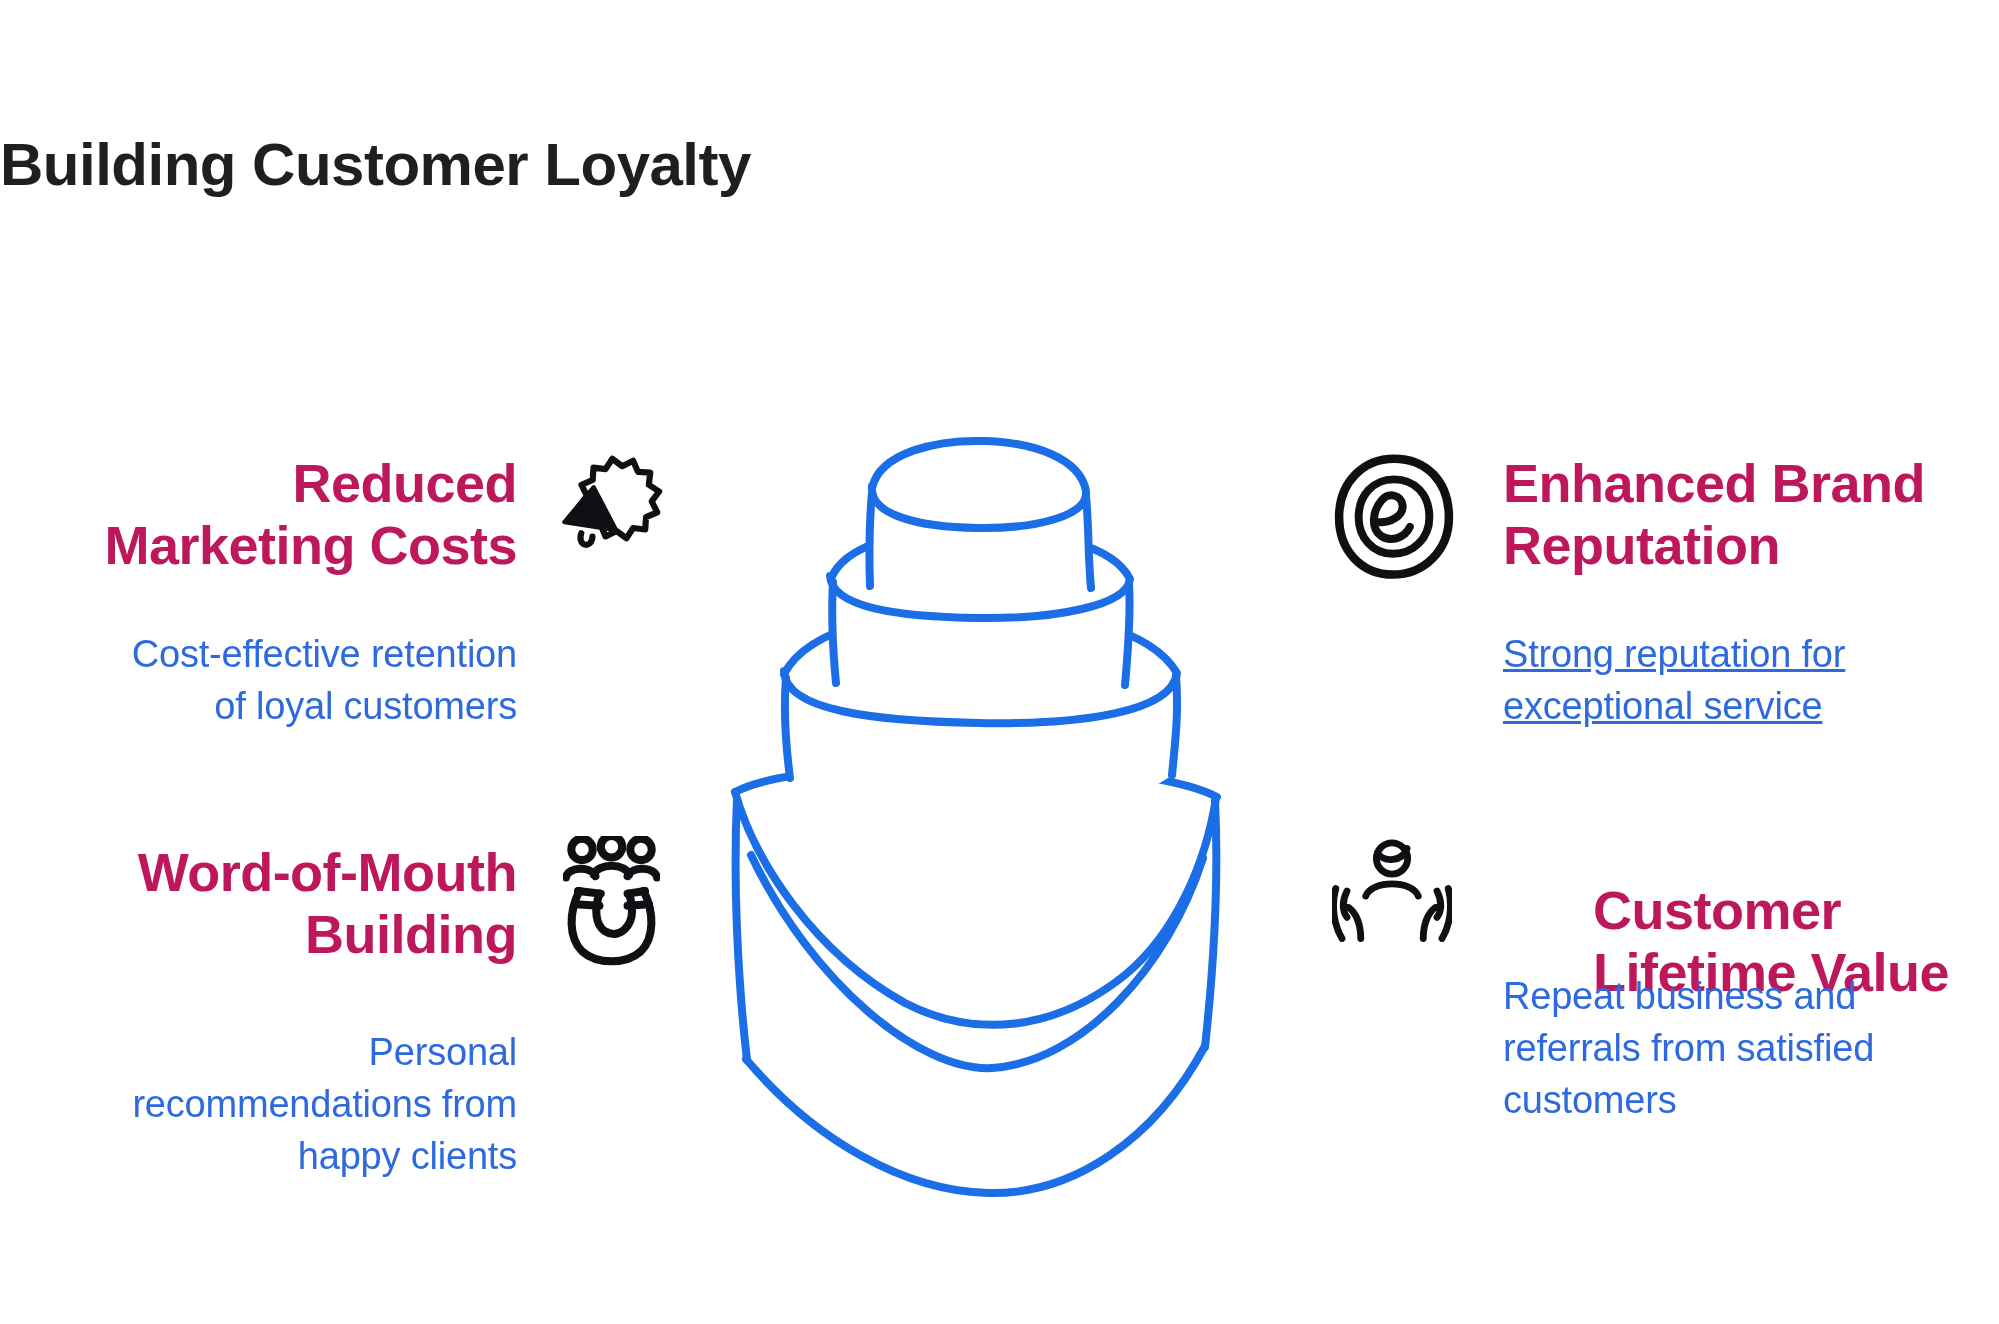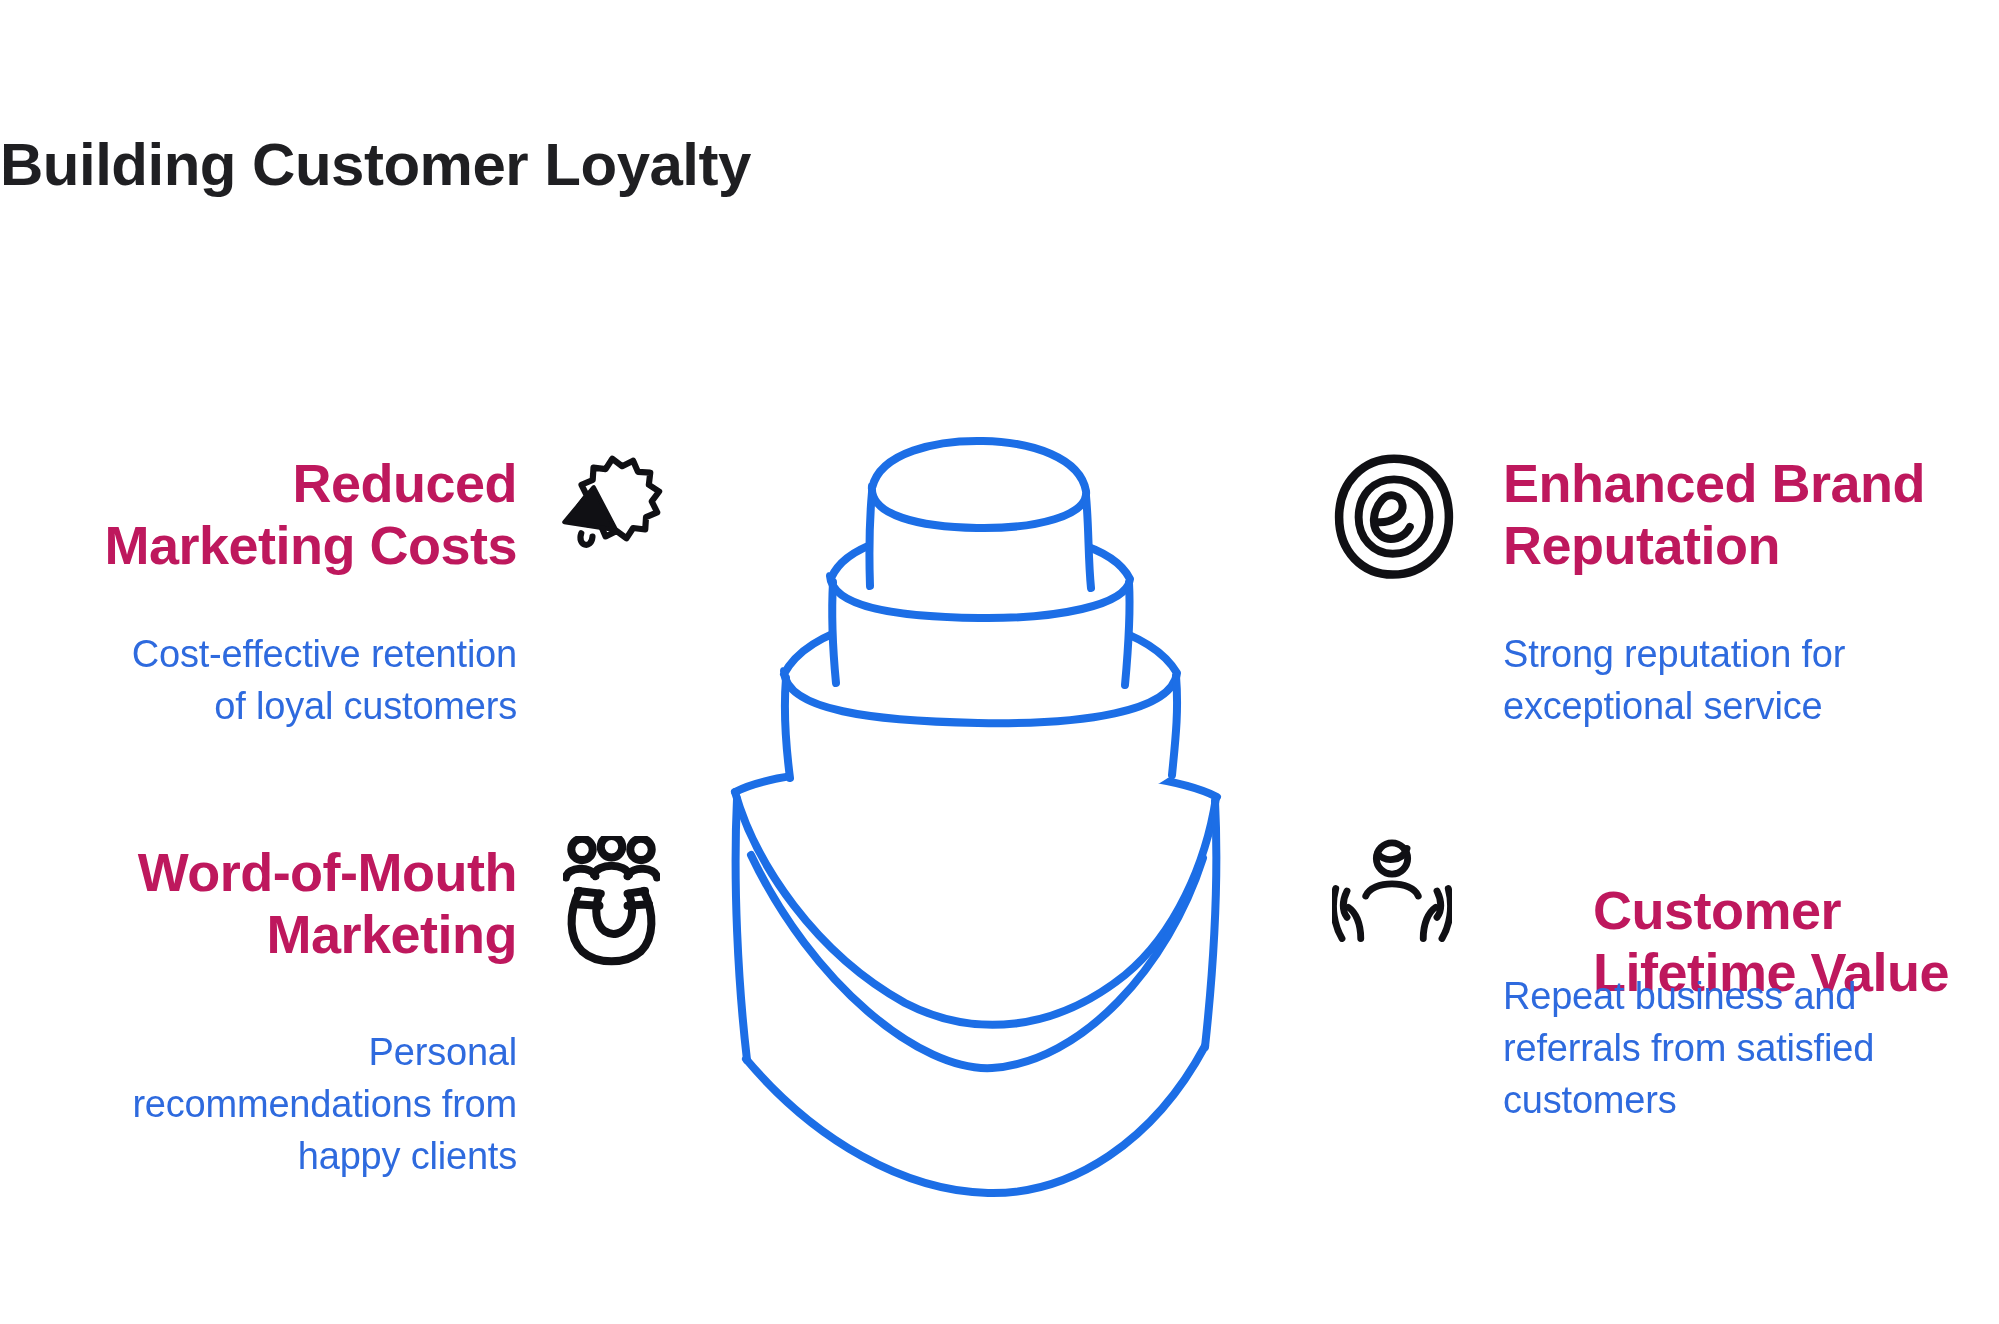--- a/index.html
+++ b/index.html
@@ -97,21 +97,21 @@
   <div>
     <div class="abs icon black-icon" style="left:1333px;top:452px;width:122px;height:128px;">
       <svg viewBox="0 0 100 104" stroke="currentColor" fill="none" stroke-width="7" stroke-linecap="round" stroke-linejoin="round">
         <path d="M 50 5 C 76 5, 95 23, 95 53 C 95 81, 74 100, 49 100 C 24 100, 5 81, 5 53 C 5 24, 25 5, 50 5 Z"></path>
         <path stroke-width="6.5" d="M 50 22 C 67 22, 79 34, 79 53 C 79 70, 66 83, 49 83 C 33 83, 21 70, 21 53 C 21 35, 33 22, 50 22 Z"></path>
         <path stroke-width="6.5" d="M 36 57 C 47 58, 58 52, 57 43 C 56 35, 46 32, 40 39 C 32 48, 31 62, 39 68 C 47 74, 59 70, 63 61"></path>
       </svg>
     </div>
     <div class="abs heading align-l" style="left:1503px;top:452px;width:480px;">Enhanced Brand
 Reputation</div>
-    <div class="abs body-text align-l" style="left:1503px;top:612px;width:480px;">Strong reputation for
+    <div class="abs body-text align-l" style="left:1503px;top:612px;width:480px;text-decoration:underline;">Strong reputation for
 exceptional service</div>
   </div>
 
   <div>
     <div class="abs icon black-icon" style="left:563px;top:836px;width:97px;height:130px;">
       <svg viewBox="0 0 72 97" stroke="currentColor" fill="none" stroke-width="6" stroke-linecap="round" stroke-linejoin="round">
         <circle cx="14" cy="10" r="8"></circle>
         <circle cx="36" cy="8" r="8"></circle>
         <circle cx="58" cy="10" r="8"></circle>
         <path d="M 2 31 C 3 23, 21 22, 24 30"></path>
@@ -119,21 +119,21 @@
         <path d="M 48 30 C 51 22, 69 23, 70 31"></path>
         <path d="M 12 41 C 4 57, 4 76, 14 86 C 25 96, 47 96, 58 86 C 68 76, 68 57, 60 41"></path>
         <path d="M 27 43 C 23 55, 24 66, 31 71 C 37 75, 44 73, 48 67 C 53 60, 52 52, 49 43"></path>
         <path d="M 11 41 L 28 43"></path>
         <path d="M 48 43 L 61 41"></path>
         <path d="M 9 51 L 27 52"></path>
         <path d="M 48 52 L 64 51"></path>
       </svg>
     </div>
     <div class="abs heading align-r" style="left:40px;top:841px;width:477px;">Word-of-Mouth
-Marketing</div>
+Building</div>
     <div class="abs body-text align-r" style="left:40px;top:1010px;width:477px;">Personal
 recommendations from
 happy clients</div>
   </div>
 
   <div>
     <div class="abs icon black-icon" style="left:1332px;top:838px;width:120px;height:126px;">
       <svg viewBox="0 0 96 100" stroke="currentColor" fill="none" stroke-width="5.5" stroke-linecap="round" stroke-linejoin="round">
         <circle cx="48" cy="16" r="12.5"></circle>
         <path d="M 36.5 12 C 42 19, 56 19, 60 8"></path>

